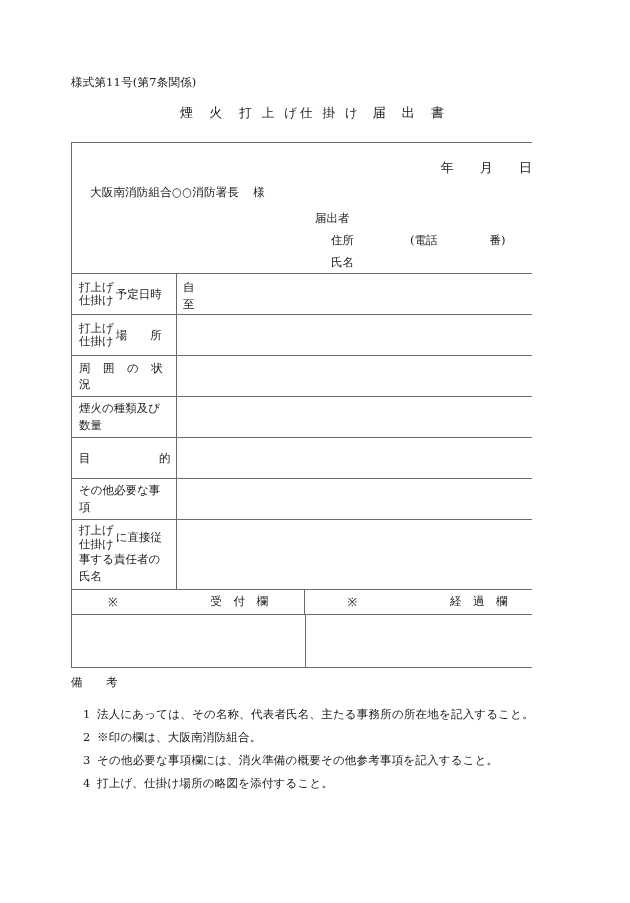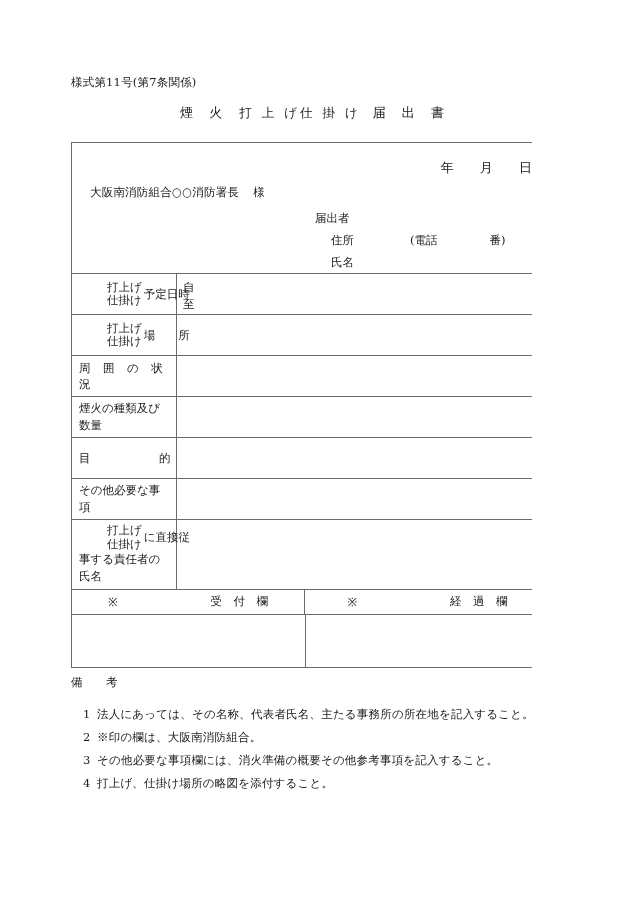--- a/index.html
+++ b/index.html
@@ -141,21 +141,20 @@
   .applicant .lbl-indent { padding-left: 16px; }
   .applicant .phone { padding-left: 56px; }
 
   
   .stacked {
     display: inline-flex;
     flex-direction: column;
     line-height: 1.16;
     vertical-align: middle;
     font-size: 11.5px;
-    margin-left: 28px;
   }
   .stacked span { white-space: nowrap; }
 
   .label-inline {
     display: flex;
     align-items: center;
     white-space: nowrap;
   }
   .label-inline .after {
     padding-left: 2px;

